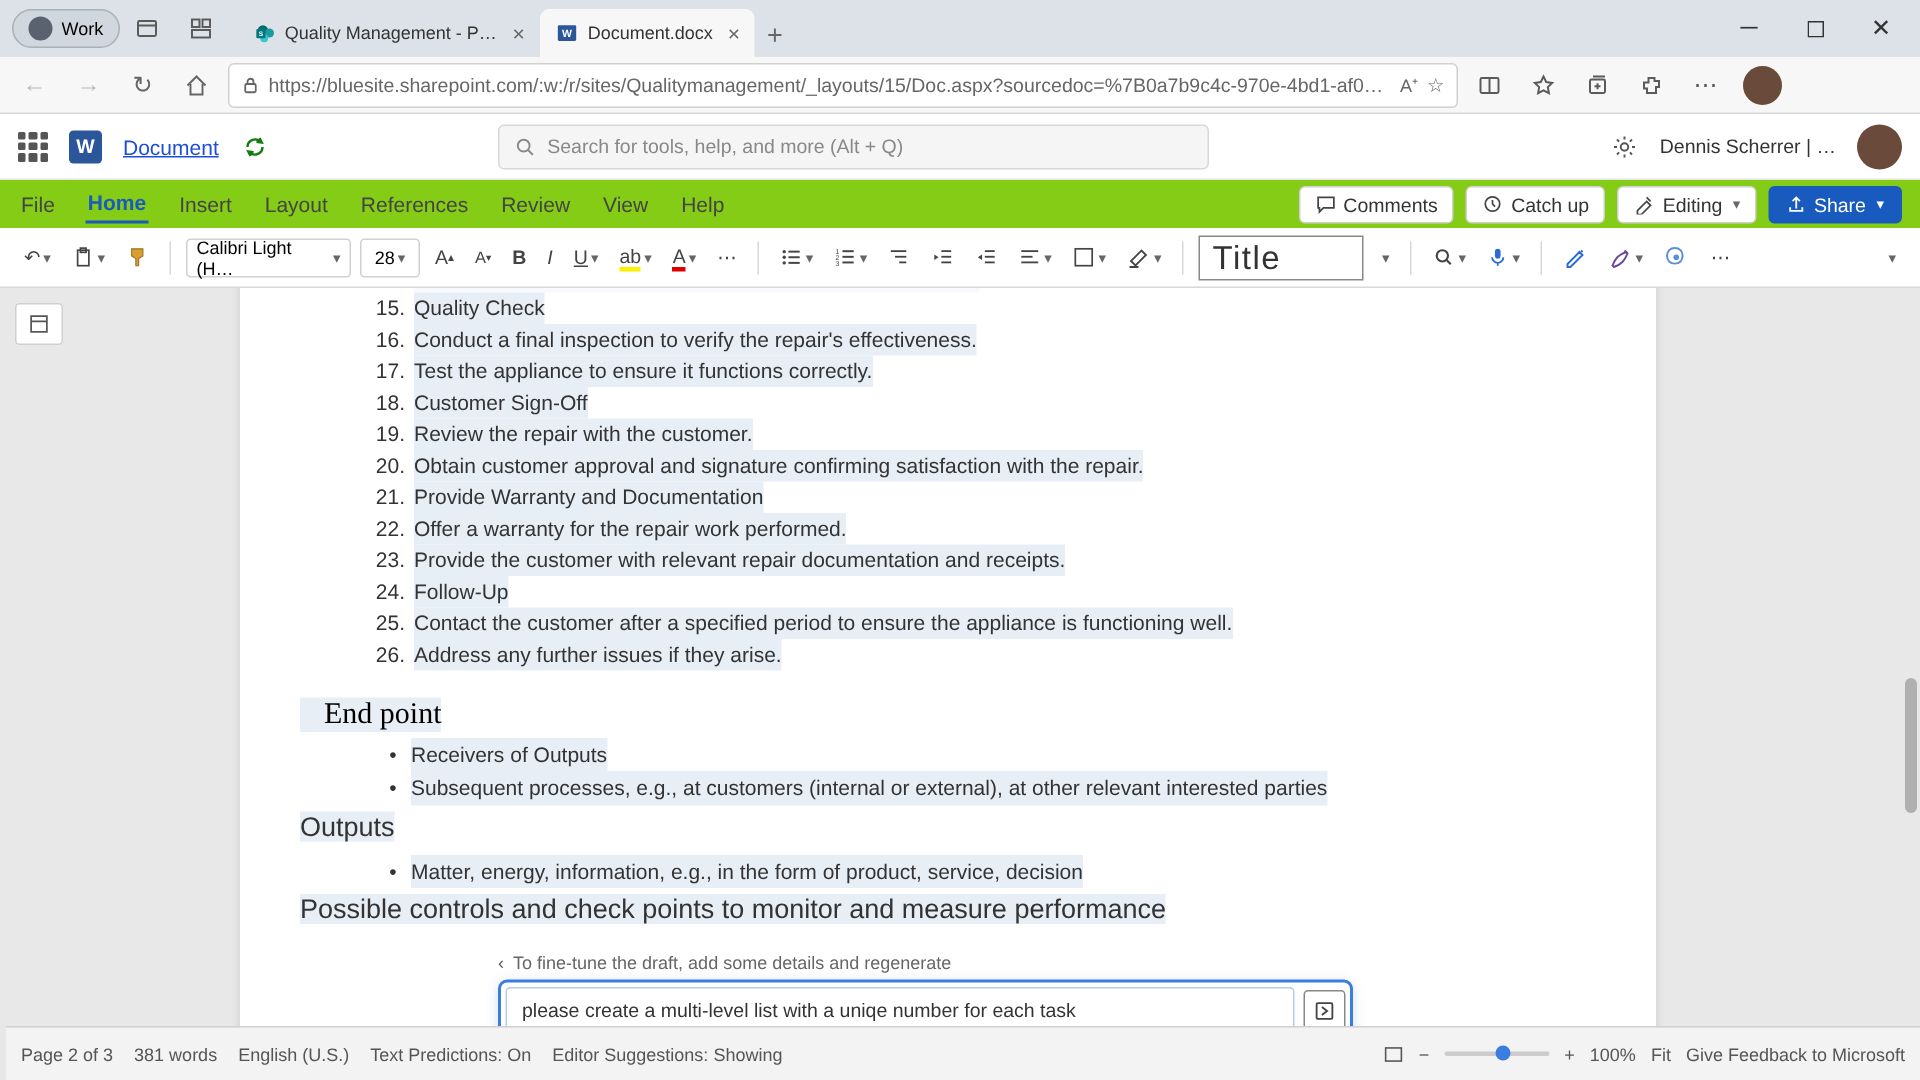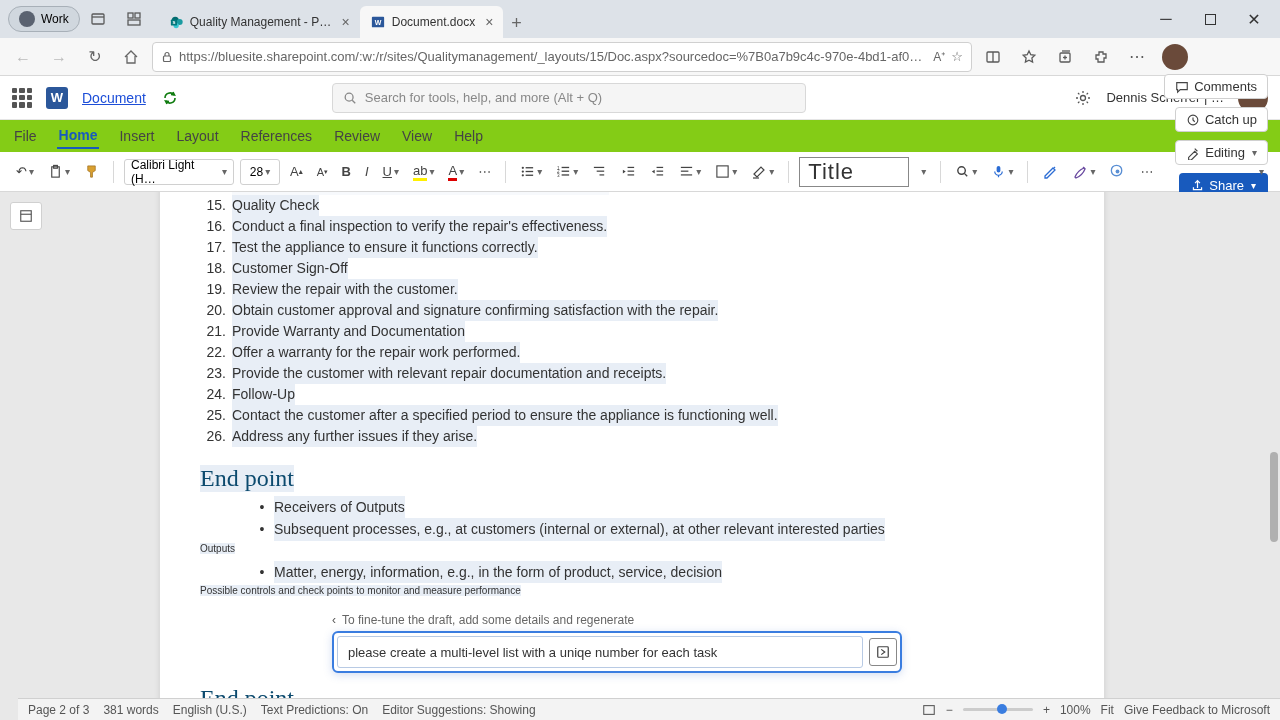--- a/index.html
+++ b/index.html
@@ -37,58 +37,58 @@
 .sync-icon { color: #107c10; margin-left: 2px; }
 .search-bar { margin-left: 140px; flex: none; width: 474px; height: 30px; background: #f5f5f5; border: 1px solid #d8d8d8; border-radius: 4px; display: flex; align-items: center; padding: 0 10px; gap: 8px; color: #888; font-size: 13px; }
 .header-right { margin-left: auto; display: flex; align-items: center; gap: 14px; }
 .user-name { font-size: 13px; color: #333; }
 .user-avatar { width: 30px; height: 30px; border-radius: 50%; background: #6a4a3a; }
 
 
 .ribbon-tabs { height: 32px; background: #84cc16; display: flex; align-items: center; padding: 0 12px; gap: 18px; font-size: 14px; }
 .ribbon-tab { color: #444; padding: 4px 2px; }
 .ribbon-tab.active { color: #185abd; border-bottom: 2px solid #185abd; font-weight: 600; }
-.ribbon-right { margin-left: auto; display: flex; gap: 8px; align-items: flex-end; flex-direction: column; }
+.ribbon-right { margin-left: auto; display: flex; gap: 8px; align-items: flex-start; }
 .ribbon-btn { display: flex; align-items: center; gap: 5px; padding: 4px 10px; border: 1px solid #d0d0d0; border-radius: 4px; font-size: 13px; color: #333; background: #fff; }
 .share-btn { background: #185abd; color: #fff; border: none; padding: 5px 12px; }
 
 
 .toolbar { height: 40px; background: #fff; display: flex; align-items: center; padding: 0 12px; gap: 6px; border-bottom: 1px solid #d8d8d8; }
 .tool-sep { width: 1px; height: 22px; background: #d8d8d8; margin: 0 4px; }
 .tool-btn { height: 28px; display: flex; align-items: center; justify-content: center; padding: 0 4px; color: #444; font-size: 13px; }
 .font-select { width: 110px; border: 1px solid #d0d0d0; border-radius: 3px; height: 26px; padding: 0 6px; display: flex; align-items: center; justify-content: space-between; font-size: 12px; }
 .size-select { width: 40px; border: 1px solid #d0d0d0; border-radius: 3px; height: 26px; padding: 0 5px; display: flex; align-items: center; justify-content: center; font-size: 12px; }
 .style-box { width: 110px; height: 30px; border: 1px solid #888; display: flex; align-items: center; padding: 0 8px; font-family: "Calibri Light", serif; font-size: 22px; color: #333; letter-spacing: 1px; }
 .caret { font-size: 10px; color: #666; margin-left: 2px; }
 
 
 .doc-area { position: absolute; top: 192px; bottom: 22px; left: 0; right: 0; background: #e8e8e8; overflow: hidden; }
 .side-nav { position: absolute; left: 10px; top: 10px; width: 32px; height: 28px; background: #fff; border: 1px solid #d0d0d0; border-radius: 3px; display: flex; align-items: center; justify-content: center; color: #555; }
 .page { position: absolute; left: 160px; top: -10px; width: 944px; background: #fff; box-shadow: 0 1px 6px rgba(0,0,0,0.12); padding: 0 40px 30px 40px; }
 .scroll-ind { position: absolute; right: 2px; top: 260px; width: 8px; height: 90px; background: rgba(120,120,120,0.5); border-radius: 4px; }
 
-.numbered-list { }
+.numbered-list { margin-left: 44px; }
 .numbered-list li { font-size: 14px; color: #333; line-height: 1.5; padding: 0; list-style: none; display: flex; }
 .numbered-list li .num { width: 32px; text-align: right; padding-right: 6px; color: #333; }
 .highlight { background: #e8eef6; }
-.heading { font-size: 24px; font-family: "Calibri Light", serif; color: #0c4a6e; margin-top: 18px; }
+.heading { font-size: 20px; font-family: "Calibri Light", serif; color: #000000; margin-top: 18px; padding-left: 16px; }
 .heading.hl { background: #e8eef6; display: inline-block; }
 .bullet-list { margin-left: 50px; margin-top: 4px; }
 .bullet-list li { font-size: 14px; color: #333; line-height: 1.6; list-style: none; display: flex; }
 .bullet-list li::before { content: "•"; width: 24px; text-align: center; }
-.body-text { font-size: 10px; color: #333; line-height: 1.6; }
+.body-text { font-size: 18px; color: #333; line-height: 1.6; }
 
 
 .prompt-tip { display: flex; align-items: center; gap: 6px; font-size: 12px; color: #666; margin: 14px 0 4px 132px; }
 .prompt-box { margin-left: 132px; width: 570px; border: 2px solid #3a7de0; border-radius: 6px; padding: 3px; background: #fff; box-shadow: 0 2px 8px rgba(80,120,200,0.25); display: flex; align-items: center; }
 .prompt-input-box { flex: 1; border: 1px solid #b8cae4; border-radius: 3px; height: 32px; display: flex; align-items: center; padding: 0 10px; font-size: 13px; color: #333; }
 .prompt-send { width: 28px; height: 28px; border: 1px solid #888; border-radius: 3px; margin-left: 6px; display: flex; align-items: center; justify-content: center; color: #444; }
 
 
-.statusbar { position: absolute; bottom: 0; left: 18px; right: 0; height: 22px; background: #f3f3f3; border-top: 1px solid #d0d0d0; display: flex; align-items: center; padding: 0 10px; gap: 14px; font-size: 12px; color: #555; }
+.statusbar { position: absolute; bottom: 0; left: 4px; right: 0; height: 36px; background: #f3f3f3; border-top: 1px solid #d0d0d0; display: flex; align-items: center; padding: 0 10px; gap: 14px; font-size: 12px; color: #555; }
 .status-right { margin-left: auto; display: flex; align-items: center; gap: 10px; }
 .zoom-bar { width: 70px; height: 3px; background: #ccc; border-radius: 2px; position: relative; }
 .zoom-nub { position: absolute; left: 34px; top: -4px; width: 10px; height: 10px; background: #3a7de0; border-radius: 50%; }
 svg { display: block; }
 </style>
 </head>
 <body>
 
 <div class="titlebar">
   <div class="work-pill">

